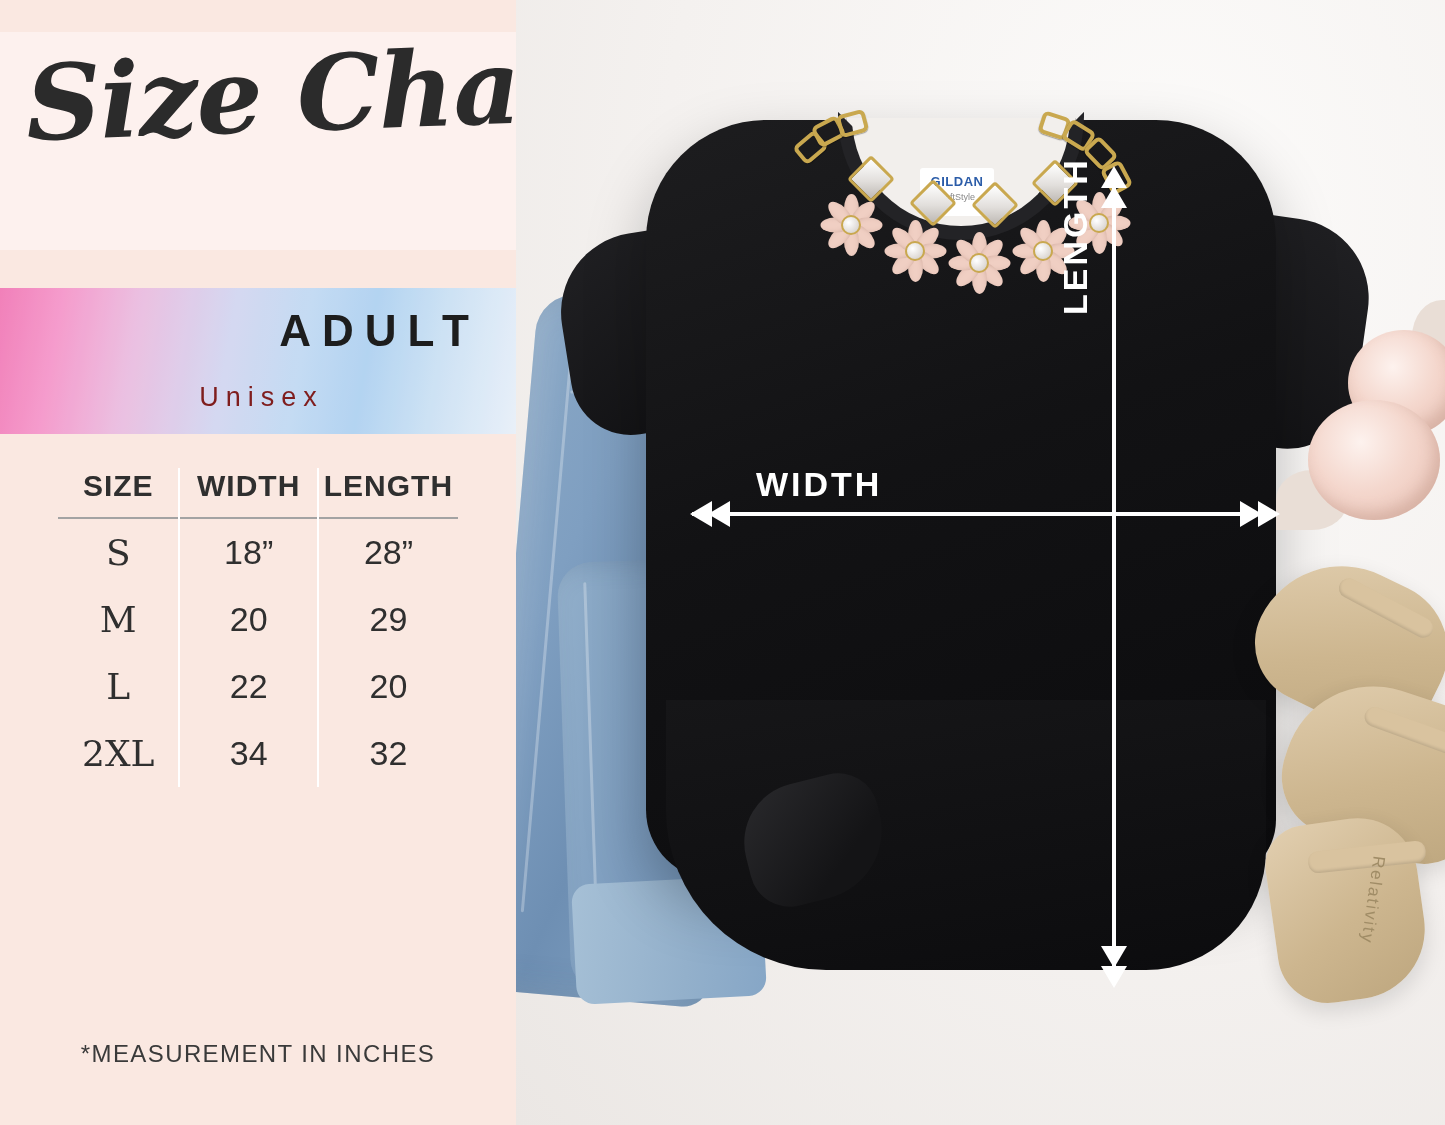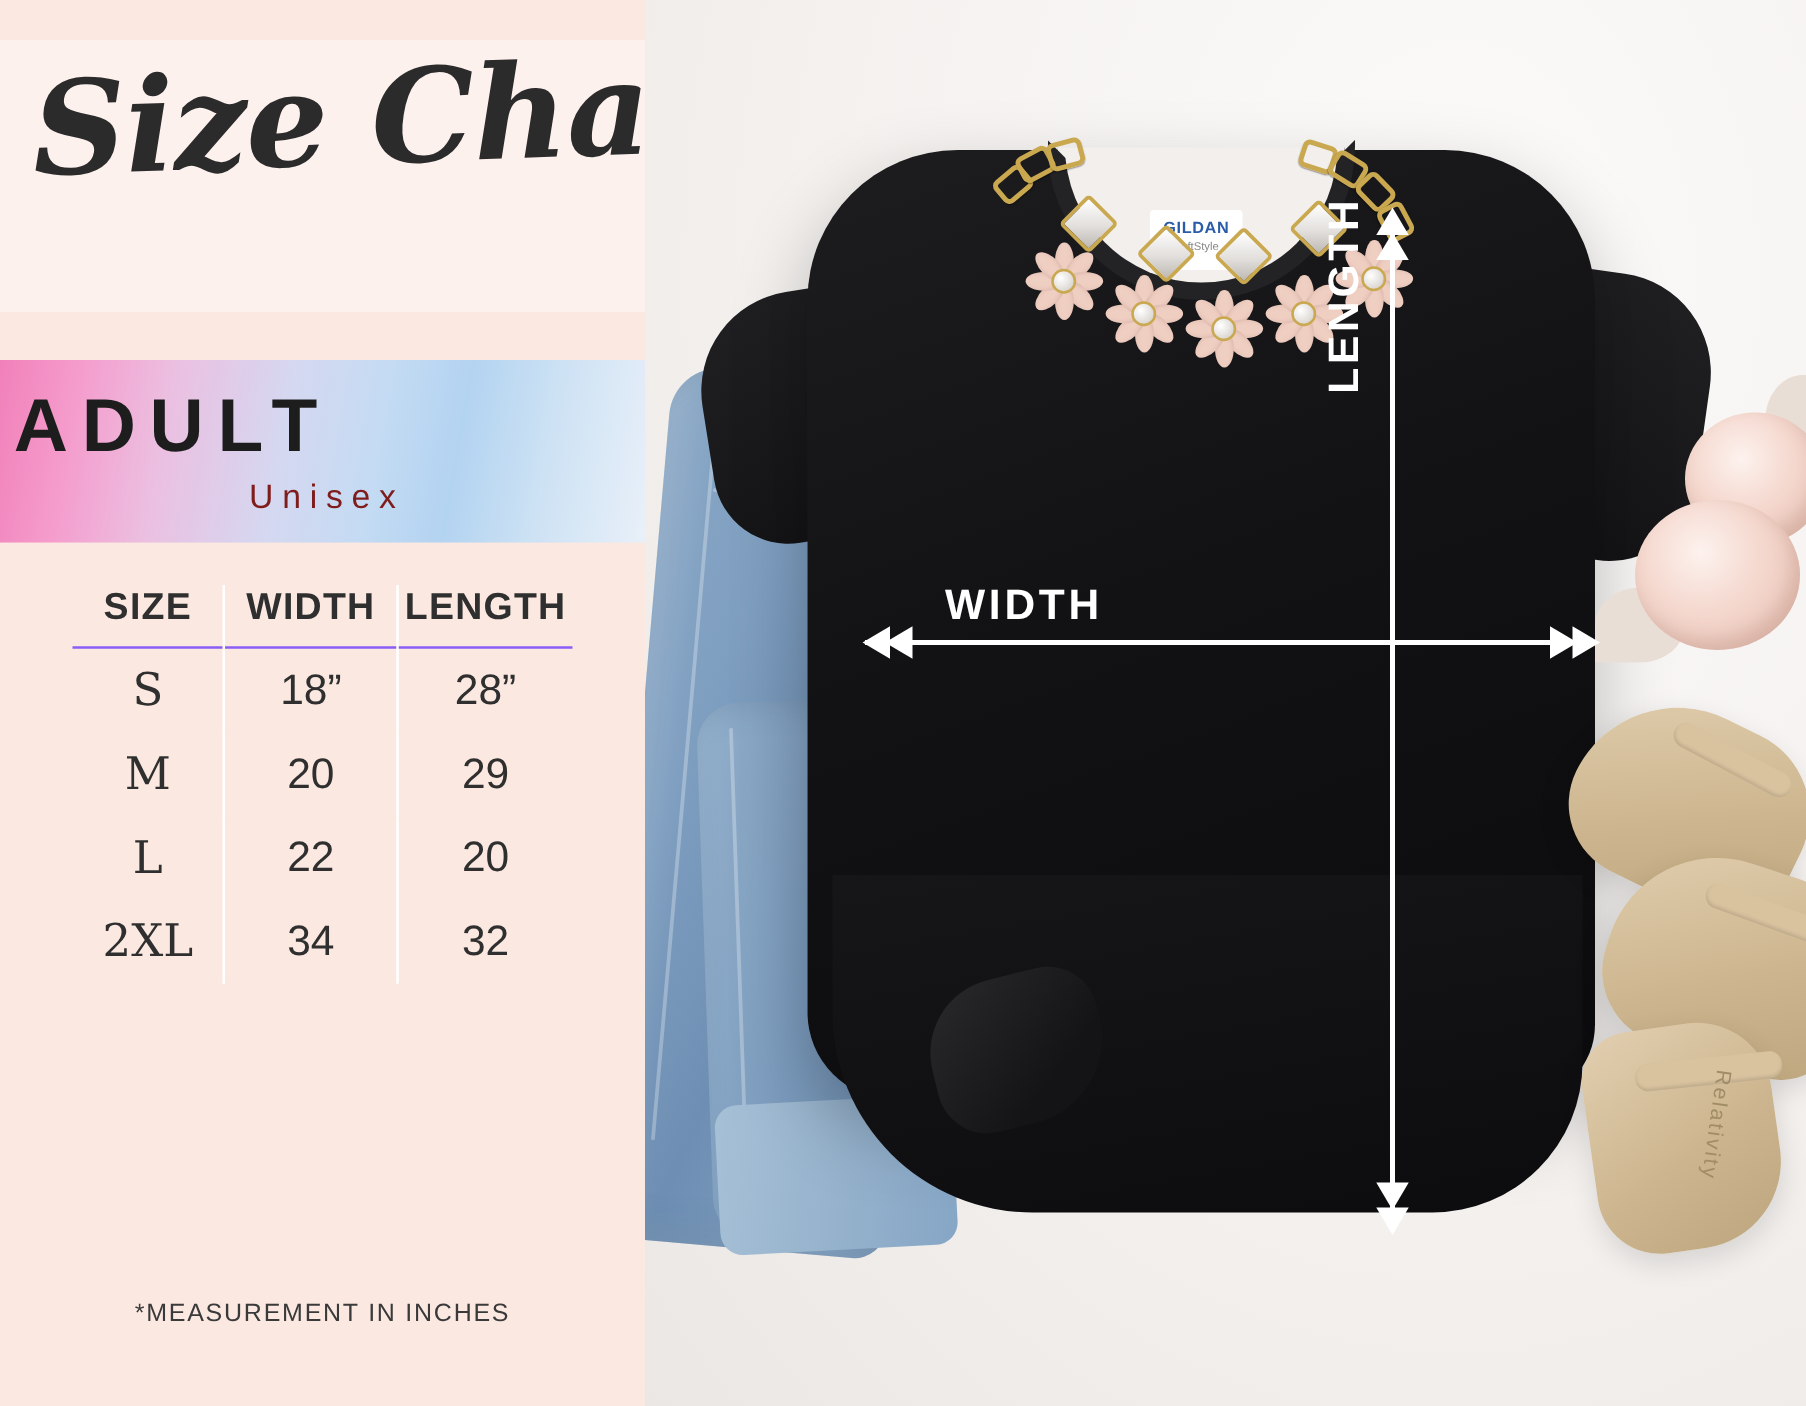--- a/index.html
+++ b/index.html
@@ -72,24 +72,24 @@
     left: 0; top: 0;
     width: 516px;
     height: 146px;
     background: rgba(255,255,255,0.12);
   }
   #adult-heading {
     position: absolute;
     left: 0;
     top: 306px;
     width: 480px;
-    text-align: left;
+    text-align: right;
     font-family: "Liberation Sans", sans-serif;
     font-weight: bold;
-    font-size: 60px;
+    font-size: 44px;
     letter-spacing: 11px;
     color: #1d1d1d;
     text-indent: 11px;
   }
   #unisex-heading {
     position: absolute;
     left: 0;
     top: 382px;
     width: 516px;
     text-align: center;
@@ -114,21 +114,21 @@
     color: #2f2f2f;
   }
   #size-table th {
     font-family: "Liberation Sans", sans-serif;
     font-weight: bold;
     font-size: 30px;
     letter-spacing: 1px;
     padding-bottom: 14px;
   }
   #size-table thead tr {
-    border-bottom: 2px solid #8b5cf6;
+    border-bottom: 2px solid #a3a3a3;
   }
   #size-table td {
     font-family: "DejaVu Serif", serif;
     font-size: 36px;
     padding: 13px 0 13px 0;
   }
   #size-table td.col-size {
     font-family: "DejaVu Serif", serif;
   }
   #size-table td.col-num {
@@ -139,21 +139,21 @@
   #size-table .c1 { width: 138px; border-left: 2px solid #ffffff; border-right: 2px solid #ffffff; }
   #size-table .c2 { width: 138px; }
 
   #footnote {
     position: absolute;
     left: 0;
     top: 1040px;
     width: 516px;
     text-align: center;
     font-family: "Liberation Sans", sans-serif;
-    font-size: 20px;
+    font-size: 24px;
     letter-spacing: 1.4px;
     color: #3a3a3a;
   }
 
   
   #photo {
     position: absolute;
     left: 516px; top: 0;
     width: 929px;
     height: 1125px;

